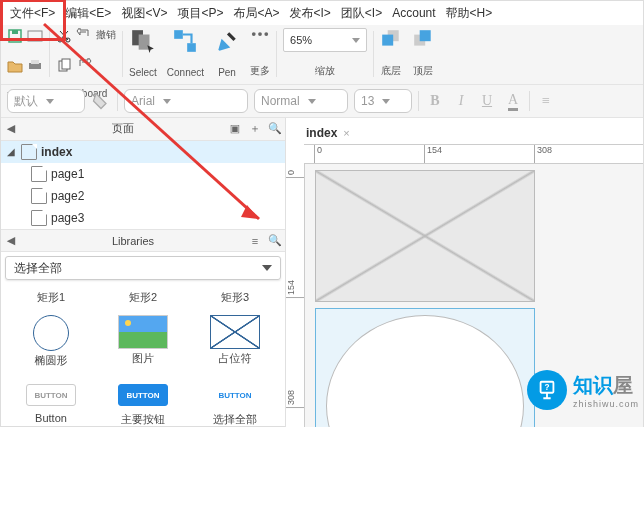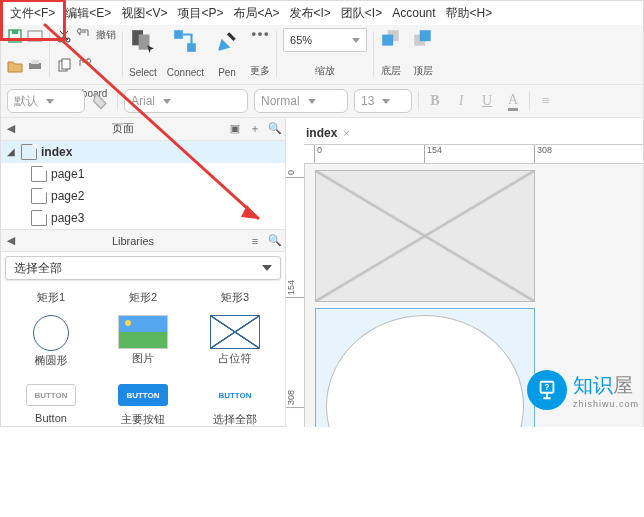--- a/index.html
+++ b/index.html
@@ -56,21 +56,21 @@
 .frame-x{position:absolute;left:0;top:0;right:0;height:130px;background:#e9e9e9;border:1px solid #bbb;background-image:linear-gradient(to top right,transparent 49%,#bbb 50%,transparent 51%),linear-gradient(to top left,transparent 49%,#bbb 50%,transparent 51%)}
 .mobile{position:absolute;left:0;top:138px;right:0;height:320px;background:#e8f4fb;border:1px solid #6bb7e0}
 .mobile .circle{position:absolute;left:10px;top:6px;right:10px;height:180px;border:1px solid #bbb;border-radius:50%;background:#fff}
 .redbox{position:absolute;left:-1px;top:-2px;width:60px;height:36px;border:3px solid #e53935;z-index:20}
 .redarrow{position:absolute;left:38px;top:18px;width:260px;height:260px;z-index:19;pointer-events:none}
 .zoom{width:70px;height:22px;border:1px solid #ccc;background:#fff;border-radius:2px;font-size:11px;display:flex;align-items:center;padding:0 6px}
 .zoom::after{content:"";margin-left:auto;border-left:4px solid transparent;border-right:4px solid transparent;border-top:5px solid #999}
 .watermark{position:absolute;right:4px;bottom:16px;display:flex;align-items:center;gap:6px;z-index:30}
 .wm-ic{width:40px;height:40px;background:#039be5;border-radius:50%;display:flex;align-items:center;justify-content:center}
 .wm-ic svg{width:22px;height:22px}
-.wm-txt{font-size:20px;font-weight:normal}
+.wm-txt{font-size:20px;font-weight:bold}
 .wm-txt .b{color:#039be5}
 .wm-txt .g{color:#888}
 </style>
 </head>
 <body>
 
 <div class="app">
   <div class="redbox"></div>
   <svg class="redarrow">
       <line x1="5" y1="5" x2="220" y2="200" stroke="#e53935" stroke-width="3"></line>

